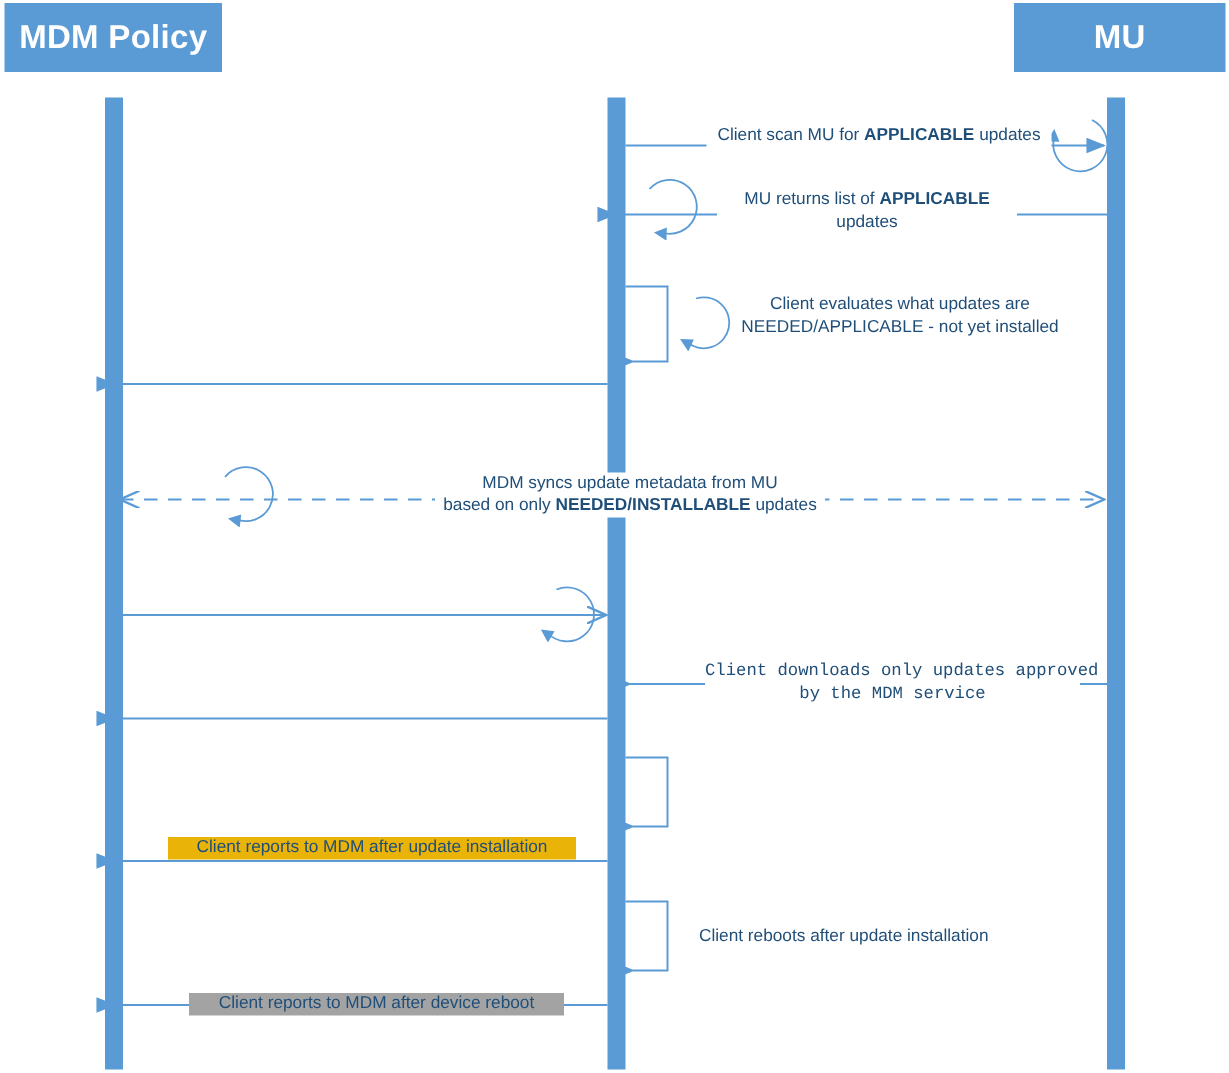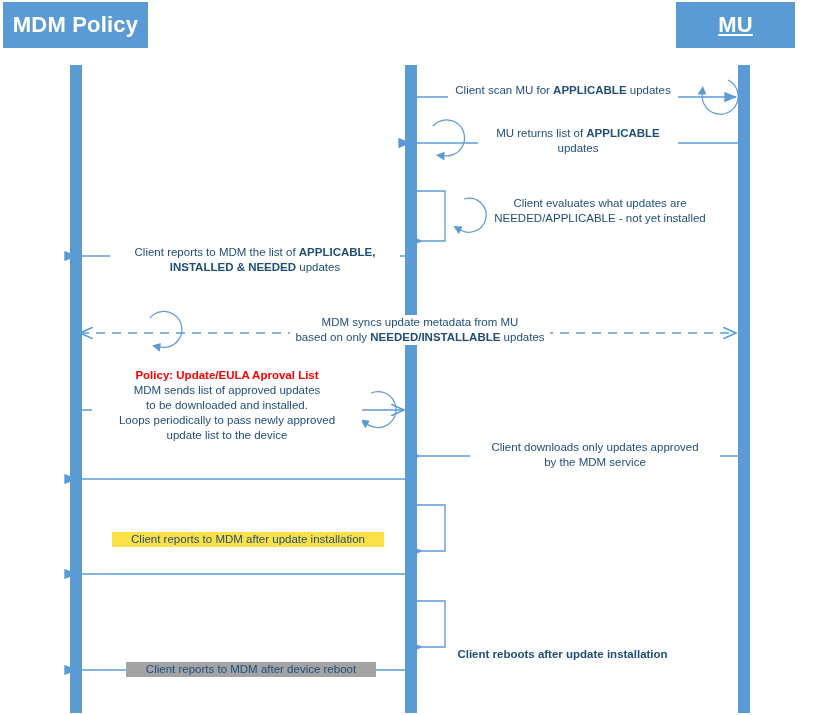--- a/index.html
+++ b/index.html
@@ -26,21 +26,21 @@
   .msg-label .policy{color:#FF0000;font-weight:bold;display:block;}
 </style>
 </head>
 <body>
 
 <div id="canvas">
 
   <div class="actor-box" id="box-mdm" style="left:3px;top:2px;width:145px;height:46px;">
     <span>MDM Policy</span>
   </div>
-  <div class="actor-box" id="box-mu" style="left:676px;top:2px;width:119px;height:46px;text-decoration:underline;">
+  <div class="actor-box" id="box-mu" style="left:676px;top:2px;width:141px;height:46px;">
     <span>MU</span>
   </div>
 
   <div class="lifeline" style="left:70px;top:65px;height:648px;"></div>
   <div class="lifeline" style="left:405px;top:65px;height:648px;"></div>
   <div class="lifeline" style="left:738px;top:65px;height:648px;"></div>
 
   <svg class="layer" viewBox="0 0 819 715">
     <defs>
       <marker id="fillL" markerWidth="10" markerHeight="8" refX="1" refY="4" orient="auto">
@@ -86,35 +86,33 @@
       <path d="M417,505 L445,505 L445,551 L422,551" marker-end="url(#fillL)"></path>
 
       <line x1="405" y1="574" x2="76" y2="574" marker-end="url(#fillL)"></line>
 
       <path d="M417,601 L445,601 L445,647 L422,647" marker-end="url(#fillL)"></path>
 
       <line x1="405" y1="670" x2="76" y2="670" marker-end="url(#fillL)"></line>
     </g>
   </svg>
 
-  <div class="msg-label" style="left:448px;top:83px;width:230px;background:#fff;">Client scan MU for <b>APPLICABLE</b> updates</div>
+  <div class="msg-label" style="left:471px;top:83px;width:230px;background:#fff;">Client scan MU for <b>APPLICABLE</b> updates</div>
 
   <div class="msg-label" style="left:478px;top:126px;width:200px;background:#fff;">MU returns list of <b>APPLICABLE</b><br>updates</div>
 
   <div class="msg-label" style="left:480px;top:196px;width:240px;">Client evaluates what updates are<br>NEEDED/APPLICABLE - not yet installed</div>
 
-  <div class="msg-label" style="left:110px;top:245px;width:290px;background:#fff;">Client reports to MDM the list of <b>APPLICABLE,</b><br><b>INSTALLED &amp; NEEDED</b> updates</div>
 
   <div class="msg-label" style="left:290px;top:315px;width:260px;background:#fff;">MDM syncs update metadata from MU<br>based on only <b>NEEDED/INSTALLABLE</b> updates</div>
 
-  <div class="msg-label" style="left:92px;top:368px;width:270px;background:#fff;"><span class="policy">Policy: Update/EULA Aproval List</span>MDM sends list of approved updates<br>to be downloaded and installed.<br>Loops periodically to pass newly approved<br>update list to the device</div>
 
-  <div class="msg-label" style="left:470px;top:440px;width:250px;background:#fff;">Client downloads only updates approved<br>by the MDM service</div>
+  <div class="msg-label" style="left:470px;top:440px;width:250px;background:#fff;font-family:Liberation Mono, monospace;">Client downloads only updates approved<br>by the MDM service</div>
 
 
 
-  <div class="msg-label" style="left:112px;top:532px;width:272px;background:#fde047;text-align:center;">Client reports to MDM after update installation</div>
+  <div class="msg-label" style="left:112px;top:558px;width:272px;background:#eab308;text-align:center;">Client reports to MDM after update installation</div>
 
-  <div class="msg-label" style="left:455px;top:647px;width:215px;font-weight:bold;">Client reboots after update installation</div>
+  <div class="msg-label" style="left:455px;top:617px;width:215px;">Client reboots after update installation</div>
 
   <div class="msg-label" style="left:126px;top:662px;width:250px;background:#a3a3a3;">Client reports to MDM after device reboot</div>
 
 </div>
 
 </body></html>

